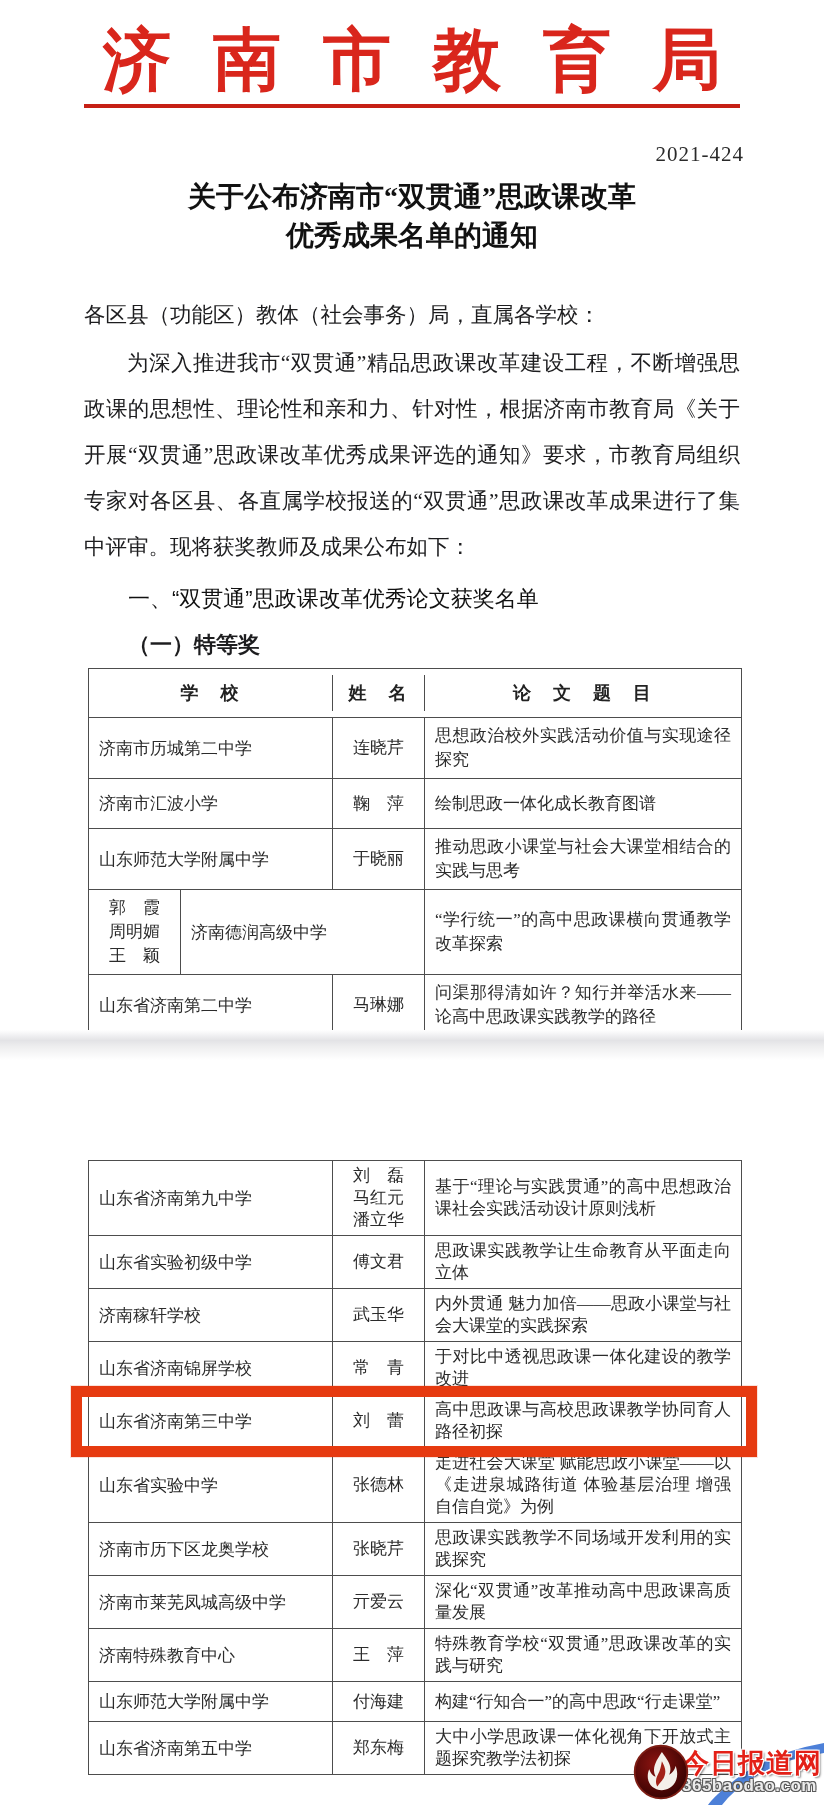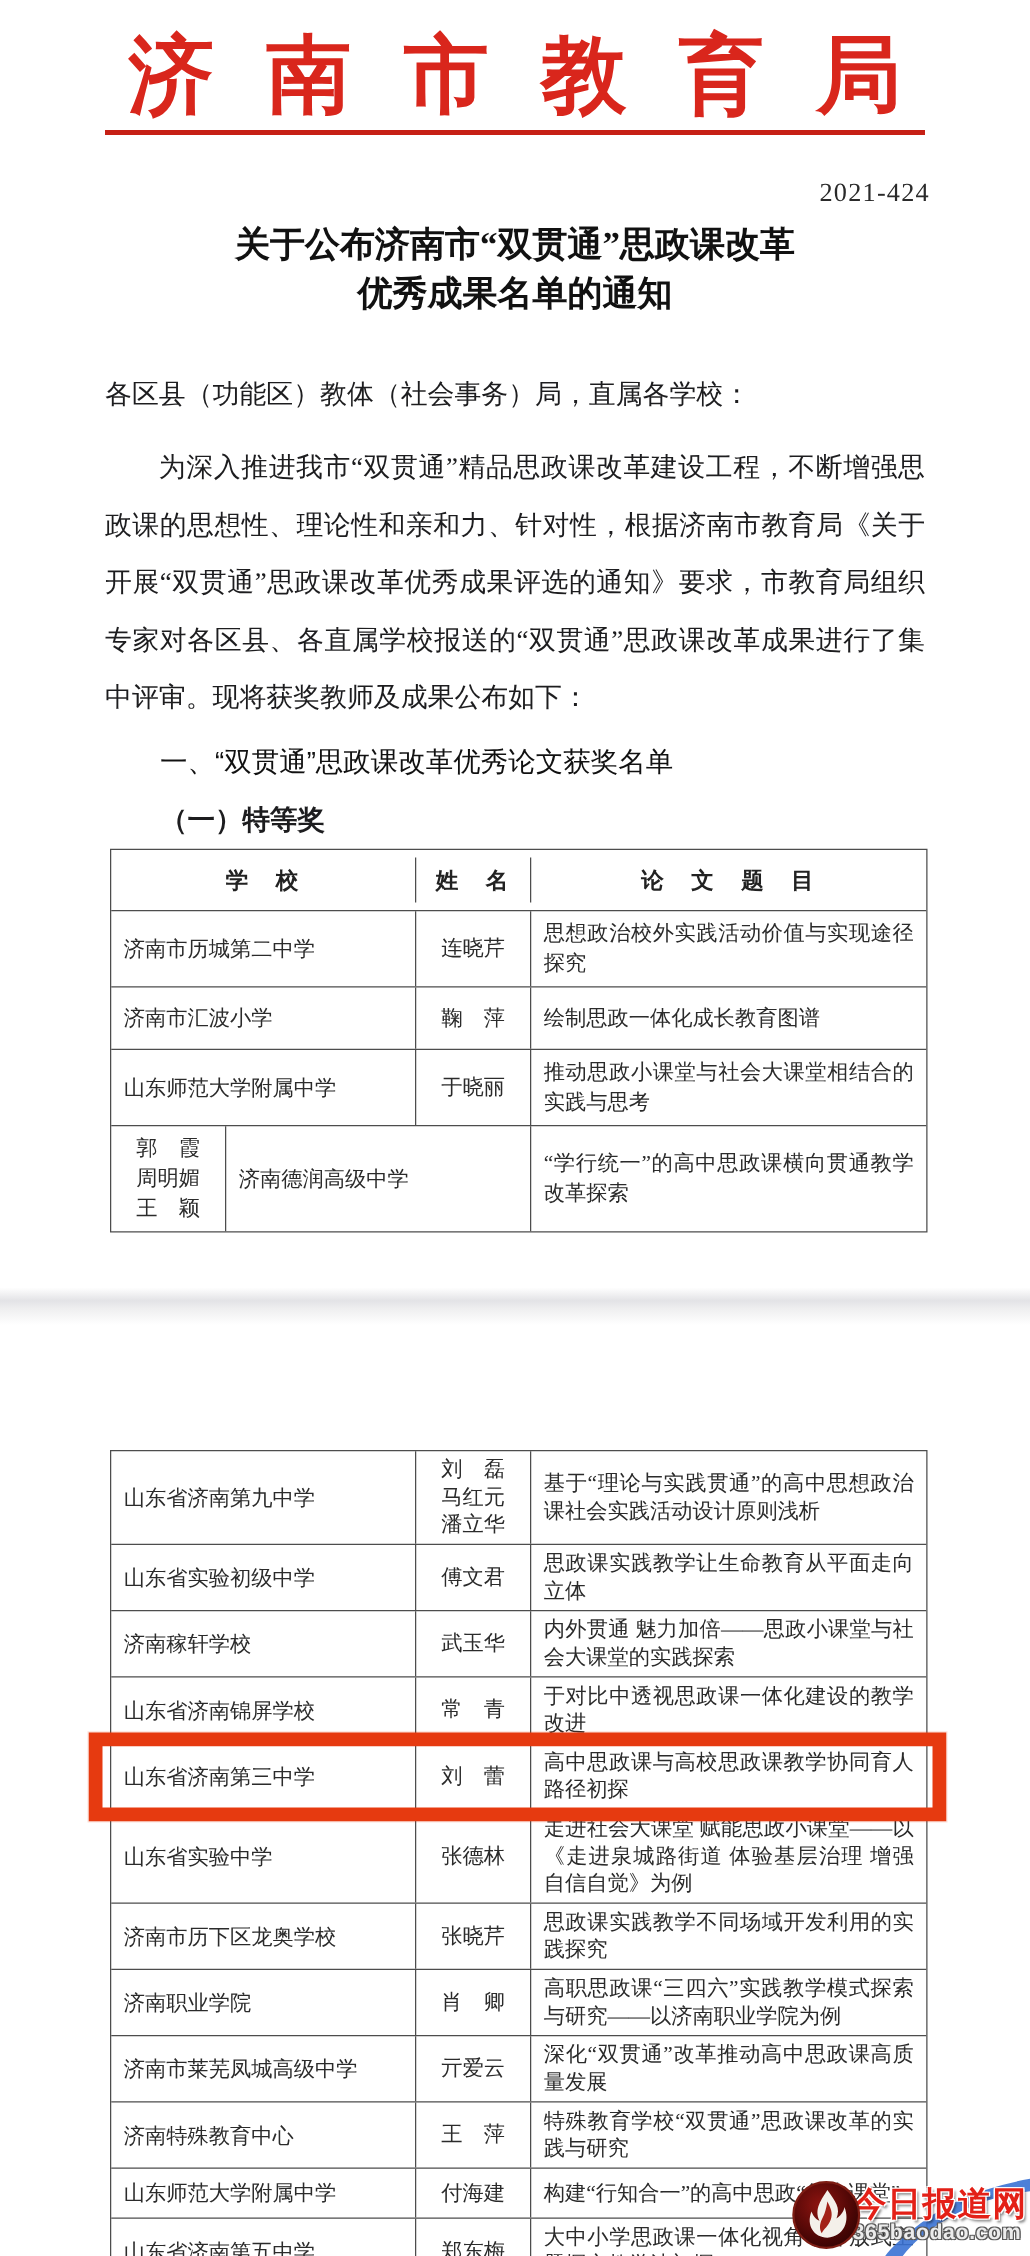--- a/index.html
+++ b/index.html
@@ -26,21 +26,21 @@
     margin-top: 20px; text-align: center;
     color: #d9261c; font-weight: bold; font-size: 68px;
     letter-spacing: 42px; text-indent: 42px; line-height: 80px;
     font-family: "Liberation Serif", "DejaVu Serif", serif;
     white-space: nowrap;
   }
   .red-rule { width: 656px; height: 4px; background: #c62015; margin: 4px auto 0; }
   .doc-number { text-align: right; margin: 34px 80px 0 0; font-size: 21px; letter-spacing: 1px; color:#2a2a2a; }
   .doc-title { text-align: center; font-size: 28px; font-weight: bold; line-height: 39px; margin-top: 10px; color:#111; }
 
-  .salutation { margin: 40px 84px 16px; font-size: 21.5px; line-height: 40px; }
+  .salutation { margin: 40px 84px 5px; font-size: 21.5px; line-height: 40px; }
   .body-para { margin: 4px 84px 0; font-size: 21.5px; line-height: 46px; text-align: justify; text-indent: 2em; }
   .section-heading {
     margin: 6px 84px 0; font-size: 22px; font-weight: normal; text-indent: 2em; line-height: 46px;
     font-family: "Liberation Sans", "DejaVu Sans", sans-serif; color:#111;
   }
   .sub-heading { margin: 0 84px 0; font-size: 22px; text-indent: 2em; line-height: 46px; font-weight: bold; }
 
   
   .doc-table {
     margin-left: 88px; width: 654px;
@@ -134,20 +134,27 @@
       </div>
       <div class="trow">
         <div class="cell name">
           <div class="name-line">郭　霞</div>
           <div class="name-line">周明媚</div>
           <div class="name-line">王　颖</div>
         </div>
         <div class="cell school">济南德润高级中学</div>
         <div class="cell title">“学行统一”的高中思政课横向贯通教学改革探索</div>
       </div>
+      <div class="trow">
+        <div class="cell school">山东省济南第二中学</div>
+        <div class="cell name">
+          <div class="name-line">马琳娜</div>
+        </div>
+        <div class="cell title">问渠那得清如许？知行并举活水来——论高中思政课实践教学的路径</div>
+      </div>
     </div>
 </div>
 
 <div class="page-divider"></div>
 
 <div class="page page2">
   <div class="doc-table p2">
       <div class="trow">
         <div class="cell school">山东省济南第九中学</div>
         <div class="cell name">
@@ -192,27 +199,20 @@
           <div class="name-line">张德林</div>
         </div>
         <div class="cell title">走进社会大课堂 赋能思政小课堂——以《走进泉城路街道 体验基层治理 增强自信自觉》为例</div>
       </div>
       <div class="trow">
         <div class="cell school">济南市历下区龙奥学校</div>
         <div class="cell name">
           <div class="name-line">张晓芹</div>
         </div>
         <div class="cell title">思政课实践教学不同场域开发利用的实践探究</div>
-      </div>
-      <div class="trow">
-        <div class="cell school">济南职业学院</div>
-        <div class="cell name">
-          <div class="name-line">肖　卿</div>
-        </div>
-        <div class="cell title">高职思政课“三四六”实践教学模式探索与研究——以济南职业学院为例</div>
       </div>
       <div class="trow">
         <div class="cell school">济南市莱芜凤城高级中学</div>
         <div class="cell name">
           <div class="name-line">亓爱云</div>
         </div>
         <div class="cell title">深化“双贯通”改革推动高中思政课高质量发展</div>
       </div>
       <div class="trow">
         <div class="cell school">济南特殊教育中心</div>

